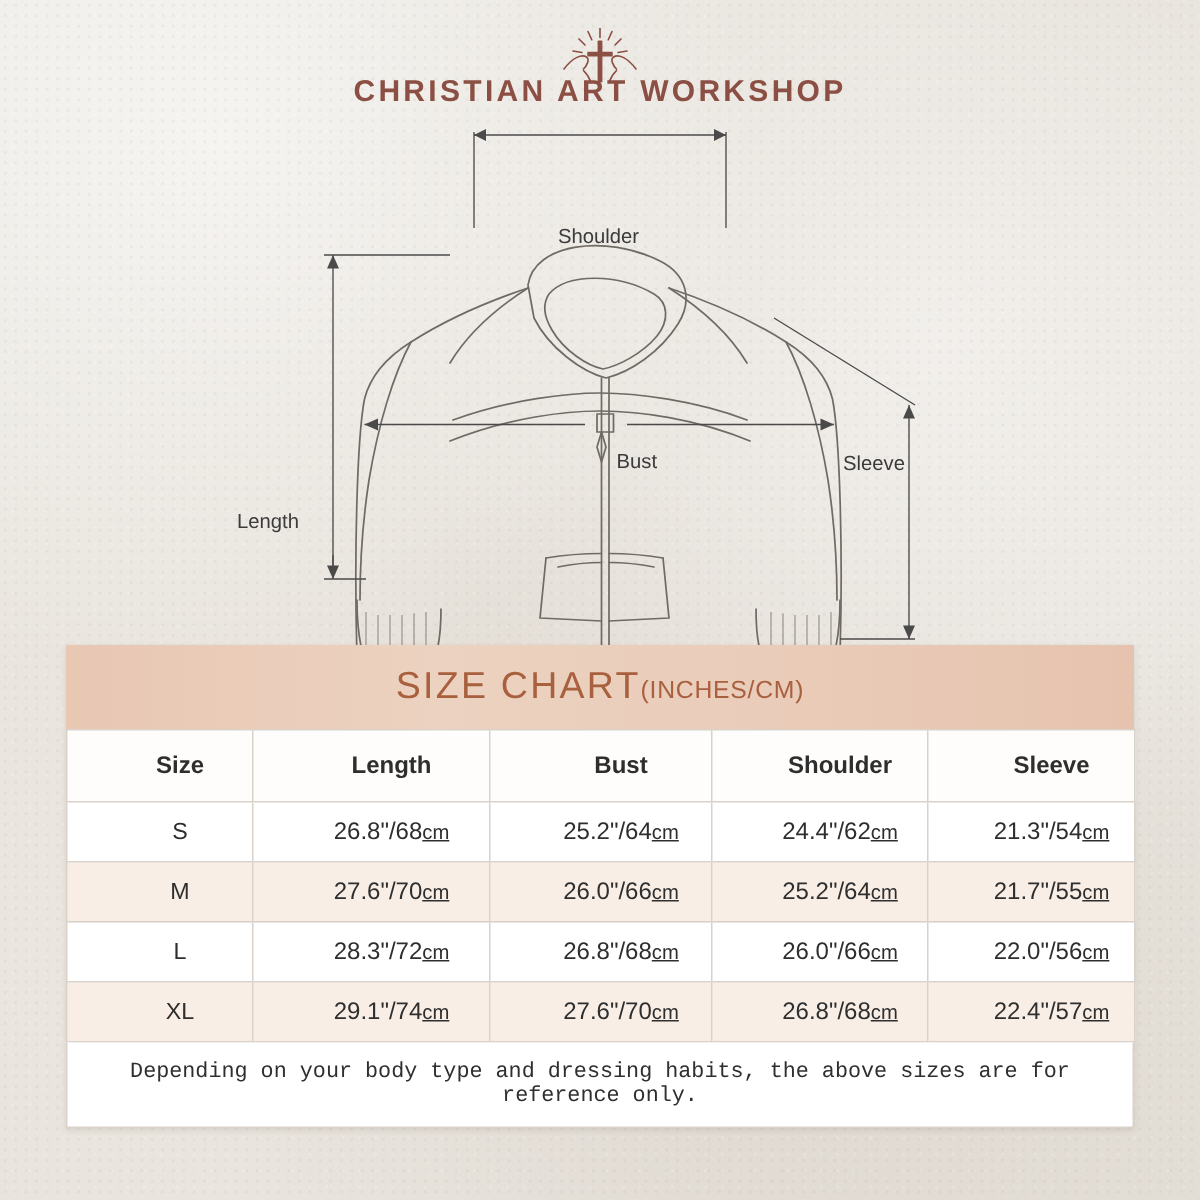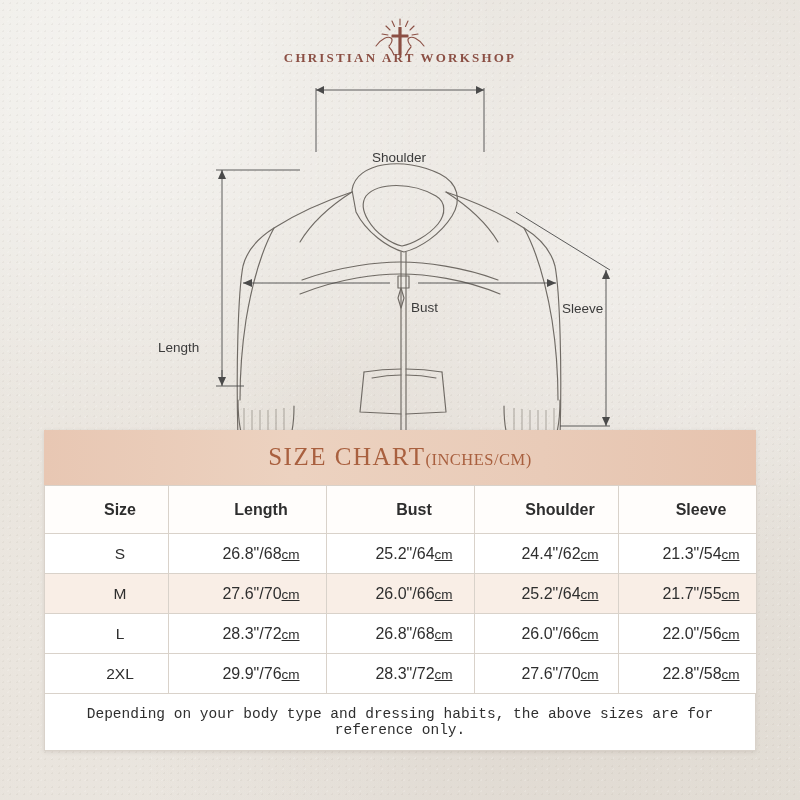--- a/index.html
+++ b/index.html
@@ -48,25 +48,25 @@
   }
   .brand-mark {
     display: block;
     margin: 0 auto;
     width: 84px;
     height: 42px;
   }
   .brand-name {
     display: block;
     margin-top: -8px;
-    font-size: 13px;
+    font-size: 20px;
     letter-spacing: 2.2px;
     font-weight: 700;
     color: #8b4f44;
-    font-family: Liberation Serif, serif;
+    font-family: Liberation Sans, sans-serif;
   }
 
   
   .illustration {
     position: absolute;
     top: 70px;
     left: 0;
     width: 800px;
     height: 360px;
   }
@@ -91,21 +91,21 @@
     top: 430px;
     width: 712px;
     background: #ffffff;
     box-shadow: 0 1px 4px rgba(120,110,100,0.18);
   }
   .chart-title {
     background: linear-gradient(90deg, #e8c7b3 0%, #ecd2c0 35%, #e9cbb8 70%, #e6c3ae 100%);
     text-align: center;
     padding: 13px 0 14px;
     color: #a9603f;
-    font-family: Liberation Serif, serif;
+    font-family: Liberation Sans, sans-serif;
   }
   .chart-title .t-main {
     font-size: 25px;
     letter-spacing: 1.5px;
   }
   .chart-title .t-sub {
     font-size: 16.5px;
     letter-spacing: 0.5px;
   }
   table.size-table {
@@ -341,26 +341,26 @@
           <td>25.2"/64<span class="unit">cm</span></td>
           <td>21.7"/55<span class="unit">cm</span></td>
         </tr>
         <tr>
           <td>L</td>
           <td>28.3"/72<span class="unit">cm</span></td>
           <td>26.8"/68<span class="unit">cm</span></td>
           <td>26.0"/66<span class="unit">cm</span></td>
           <td>22.0"/56<span class="unit">cm</span></td>
         </tr>
-        <tr>
-          <td>2XL</td>
-          <td>29.9"/76<span class="unit">cm</span></td>
-          <td>28.3"/72<span class="unit">cm</span></td>
+        <tr class="alt">
+          <td>XL</td>
+          <td>29.1"/74<span class="unit">cm</span></td>
           <td>27.6"/70<span class="unit">cm</span></td>
-          <td>22.8"/58<span class="unit">cm</span></td>
+          <td>26.8"/68<span class="unit">cm</span></td>
+          <td>22.4"/57<span class="unit">cm</span></td>
         </tr>
       </tbody>
     </table>
 
     <div class="chart-note">Depending on your body type and dressing habits, the above sizes are for reference only.</div>
   </div>
 
 </div>
 
 </body></html>

